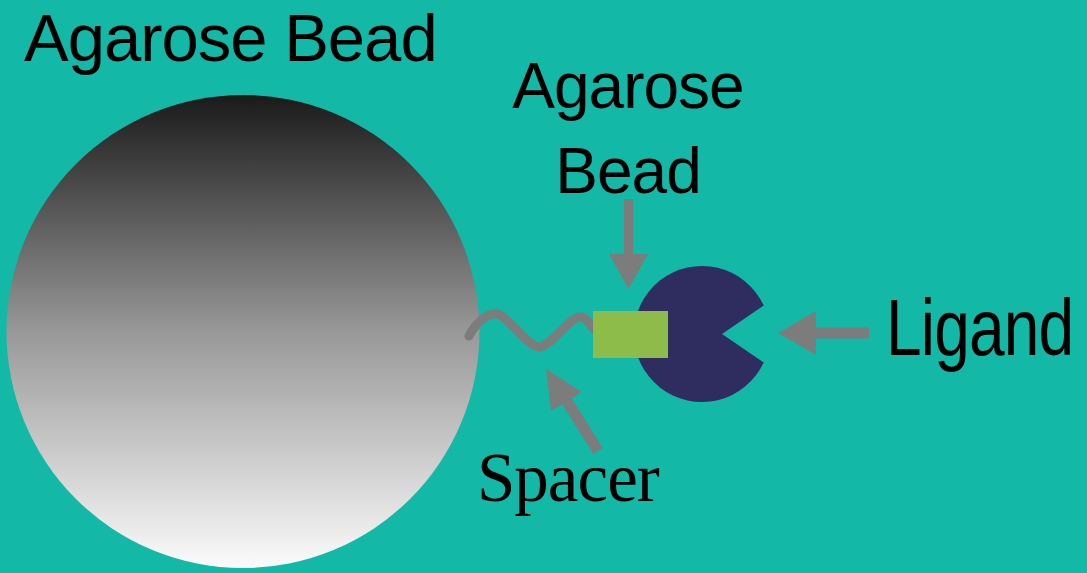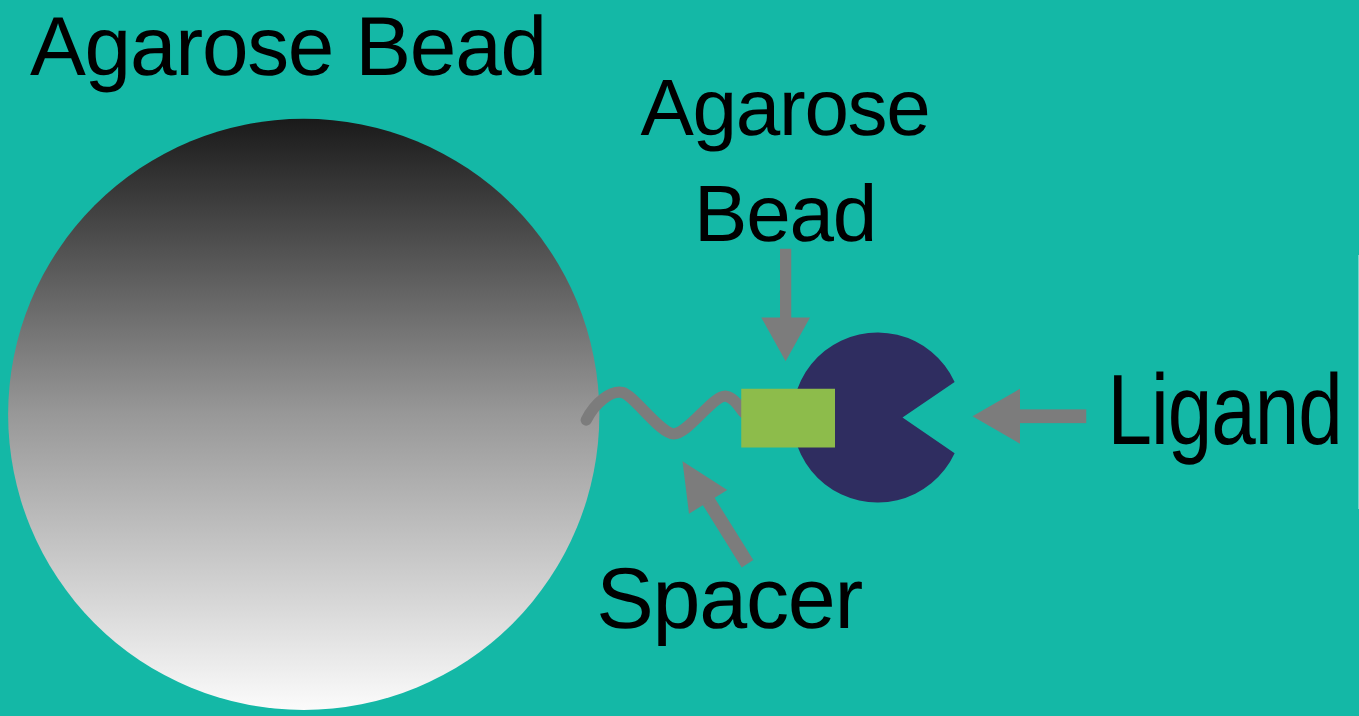--- a/index.html
+++ b/index.html
@@ -37,20 +37,21 @@
     top: 44px;
     transform: translateX(-50%);
     font-size: 64px;
     line-height: 85px;
     text-align: center;
   }
   .label-spacer {
     left: 477px;
     top: 444px;
     font-size: 69px;
+    font-family: Liberation Serif, serif;
   }
   .label-ligand {
     left: 886px;
     top: 288px;
     font-size: 80px;
     transform: scaleX(0.8);
     transform-origin: left center;
   }
 </style>
 </head>

